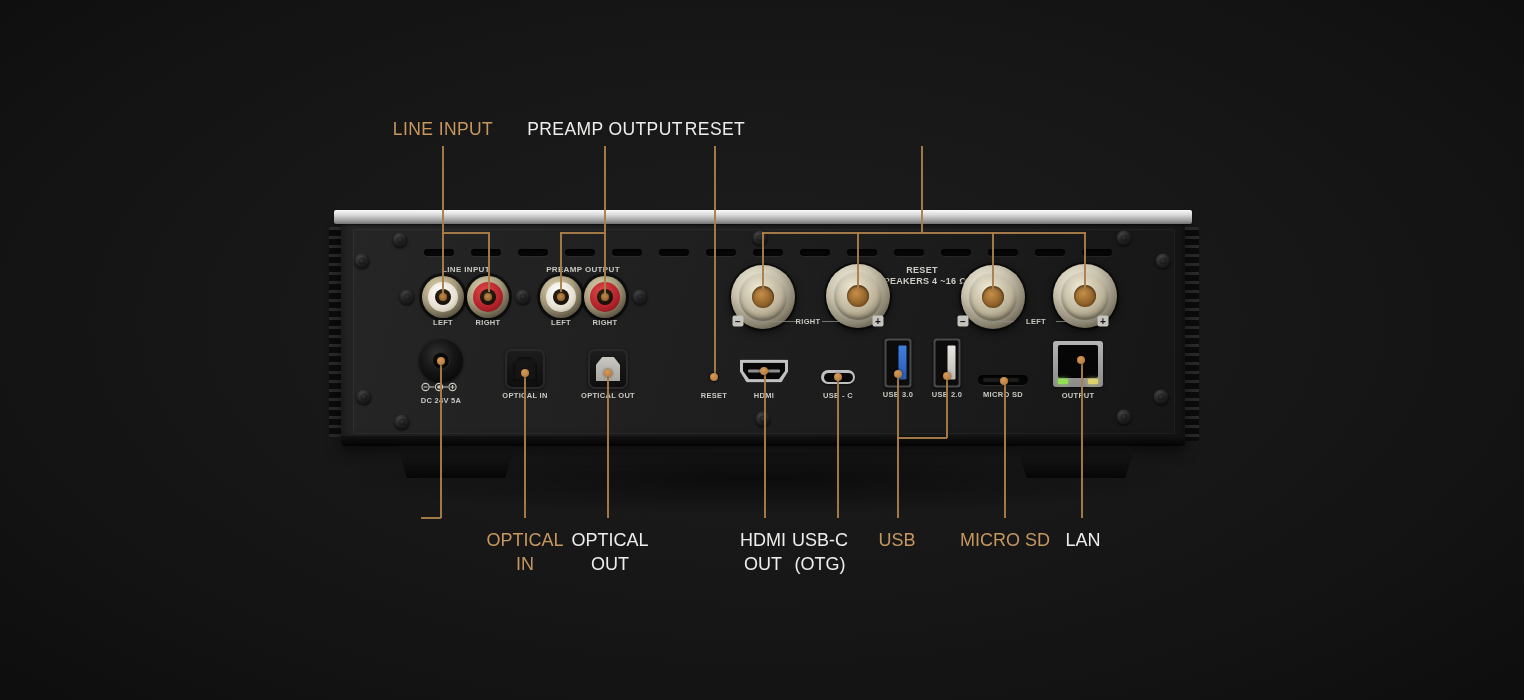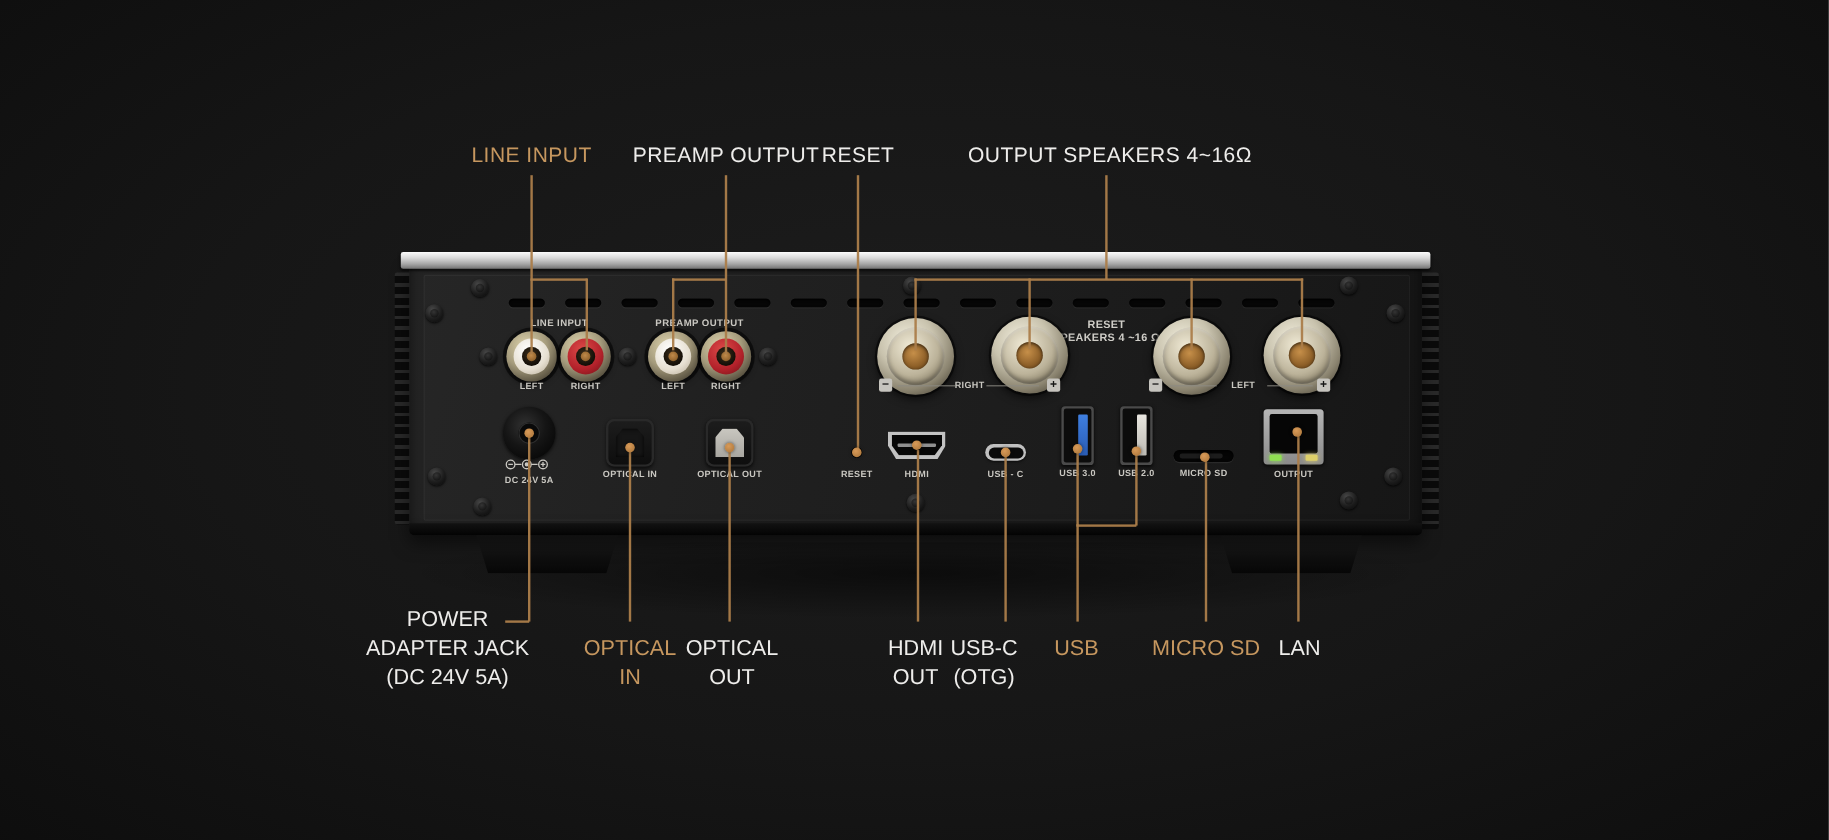--- a/index.html
+++ b/index.html
@@ -118,21 +118,20 @@
   .polar{position:absolute;transform:translate(-50%,-50%);}
 </style>
 </head>
 <body>
 
 <div class="stage">
 
   <div class="cx lbl-top gold" style="left:443px;top:119px;">LINE INPUT</div>
   <div class="cx lbl-top" style="left:605px;top:119px;">PREAMP OUTPUT</div>
   <div class="cx lbl-top" style="left:715px;top:119px;">RESET</div>
-  <div class="cx lbl-top" style="left:925px;top:119px;">OUTPUT SPEAKERS 4~16Ω</div>
 
   <div class="abs shadow" style="left:330px;top:452px;width:866px;height:64px;"></div>
   <div class="abs foot" style="left:396px;top:443px;width:120px;height:35px;"></div>
   <div class="abs foot" style="left:1016px;top:443px;width:120px;height:35px;"></div>
   <div class="abs ribs" style="left:329px;top:227px;width:15px;height:210px;"></div>
   <div class="abs ribs" style="left:1181px;top:227px;width:18px;height:214px;"></div>
   <div class="abs bodyp" style="left:341px;top:222px;width:844px;height:224px;"></div>
   <div class="abs trim" style="left:334px;top:210px;width:858px;height:14px;"></div>
   <div class="abs recess" style="left:353px;top:229px;width:820px;height:203px;"></div>
   <div class="abs lip" style="left:341px;top:436px;width:844px;height:10px;border-radius:0 0 4px 4px;"></div>
@@ -328,25 +327,20 @@
   <span class="dot" style="left:525px;top:373px;"></span>
   <span class="dot" style="left:608px;top:373px;"></span>
   <span class="dot" style="left:714px;top:377px;"></span>
   <span class="dot" style="left:764px;top:371px;"></span>
   <span class="dot" style="left:838px;top:377px;"></span>
   <span class="dot" style="left:898px;top:374px;"></span>
   <span class="dot" style="left:947px;top:376px;"></span>
   <span class="dot" style="left:1004px;top:381px;"></span>
   <span class="dot" style="left:1081px;top:360px;"></span>
 
-  <div class="cx lbl-bot" style="left:373px;top:504px;">
-    <div>POWER</div>
-    <div>ADAPTER JACK</div>
-    <div>(DC 24V 5A)</div>
-  </div>
   <div class="cx lbl-bot gold" style="left:525px;top:528px;">
     <div>OPTICAL</div>
     <div>IN</div>
   </div>
   <div class="cx lbl-bot" style="left:610px;top:528px;">
     <div>OPTICAL</div>
     <div>OUT</div>
   </div>
   <div class="cx lbl-bot" style="left:763px;top:528px;">
     <div>HDMI</div>

